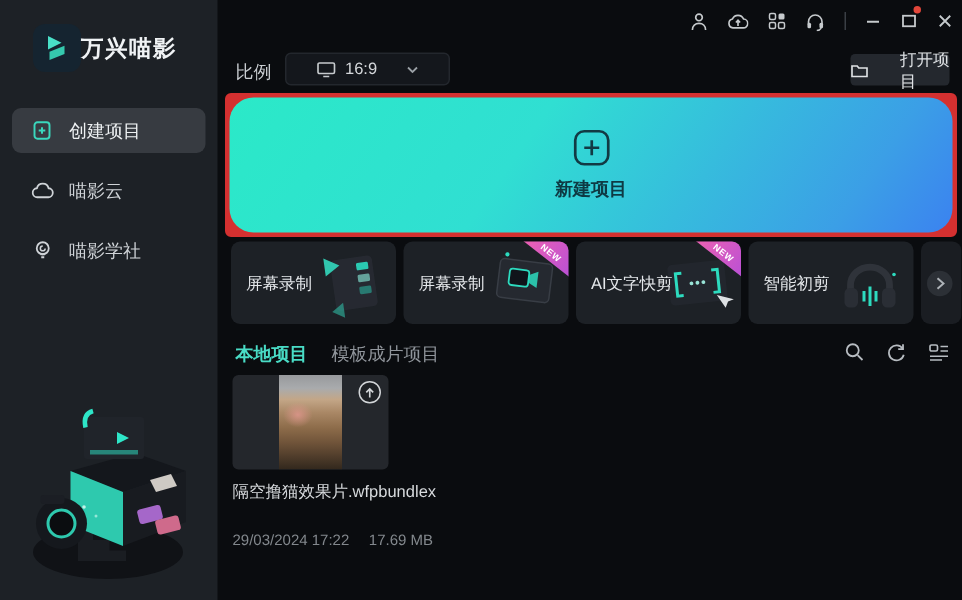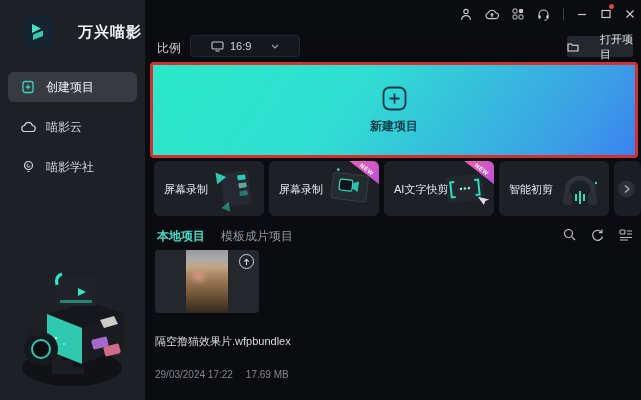--- a/index.html
+++ b/index.html
@@ -5,42 +5,42 @@
   html,body{margin:0;padding:0;}
   body{
     width:641px;height:400px;position:relative;overflow:hidden;
     background:#0a0c0f;
     font-family:"Liberation Sans","DejaVu Sans",sans-serif;
     color:#e6e9eb;-webkit-font-smoothing:antialiased;
   }
   svg{display:block;}
   
   .sidebar{position:absolute;left:0;top:0;width:145px;height:400px;background:#1d2126;}
-  .logo-row{position:absolute;left:22px;top:16px;display:flex;align-items:center;gap:24px;}
+  .logo-row{position:absolute;left:22px;top:16px;display:flex;align-items:center;gap:0;}
   .logo-box{width:32px;height:32px;border-radius:8px;background:#152430;display:flex;align-items:center;justify-content:center;}
   .app-title{font-size:15px;font-weight:bold;color:#f0f3f5;letter-spacing:1px;white-space:nowrap;}
   .menu{position:absolute;left:8px;top:72px;width:129px;display:flex;flex-direction:column;gap:10px;}
   .menu-item{height:30px;border-radius:6px;display:flex;align-items:center;gap:10px;padding:0 12px;color:#cfd3d7;font-size:12px;cursor:default;}
   .menu-item.active{background:#373b41;color:#eef1f3;}
   .menu-item .mi-icon{width:16px;display:flex;justify-content:center;}
   .sidebar-art{position:absolute;left:12px;top:252px;}
   
   .titlebar{position:absolute;left:460px;top:5px;width:175px;height:18px;display:flex;align-items:center;justify-content:flex-end;gap:13px;}
   .tb-icon{display:flex;align-items:center;justify-content:center;width:14px;height:14px;}
   .tb-divider{width:1px;height:12px;background:#3a3f45;}
   .win-max{position:relative;}
   .win-max .upd-dot{position:absolute;top:-3px;right:-3px;width:5px;height:5px;border-radius:50%;background:#e2463a;}
   
   .toolbar-label{position:absolute;left:157px;top:40px;font-size:12px;color:#c9cdd1;}
   .ratio-dropdown{position:absolute;left:190px;top:35px;width:110px;height:22px;background:#14171c;border:1px solid #23272d;border-radius:4px;display:flex;align-items:center;padding:0 20px;box-sizing:border-box;gap:6px;}
   .ratio-dropdown .val{font-size:11px;color:#d4d7da;flex:1;}
   .open-project-btn{position:absolute;left:567px;top:36px;width:66px;height:21px;background:#24282e;border-radius:3px;display:flex;align-items:center;justify-content:center;gap:21px;font-size:11px;color:#dfe2e5;}
   
   .banner-wrap{position:absolute;left:150px;top:62px;width:488px;height:96px;border:3px solid #d43030;border-radius:4px;box-sizing:border-box;background:#d43030;}
-  .banner{width:100%;height:100%;border-radius:0;background:linear-gradient(125deg,#2be9c8 0%,#30dfd2 40%,#3b9fe6 85%,#3b82f0 100%);display:flex;flex-direction:column;align-items:center;justify-content:center;gap:7px;}
+  .banner{width:100%;height:100%;border-radius:16px;background:linear-gradient(125deg,#2be9c8 0%,#30dfd2 40%,#3b9fe6 85%,#3b82f0 100%);display:flex;flex-direction:column;align-items:center;justify-content:center;gap:7px;}
   .banner .plus-label{font-size:12px;color:#0e3a44;font-weight:bold;}
   
   .cards{position:absolute;left:154px;top:161px;display:flex;gap:5px;}
   .card{position:relative;width:110px;height:55px;background:#1d2126;border-radius:6px;overflow:hidden;flex:none;}
   .card .card-label{position:absolute;left:10px;top:50%;transform:translateY(-50%);font-size:11px;color:#e4e7ea;z-index:2;white-space:nowrap;}
   .card .card-art{position:absolute;right:2px;top:50%;transform:translateY(-50%);opacity:.95;}
   .ribbon{position:absolute;top:-8px;right:-14px;width:44px;height:22px;background:linear-gradient(90deg,#f062b0,#b64fd8);transform:rotate(38deg);z-index:3;display:flex;align-items:flex-end;justify-content:center;font-size:6px;font-weight:bold;color:#fff;padding-bottom:1px;box-sizing:border-box;letter-spacing:.5px;}
   .card.partial{width:27px;background:#1a1d22;}
   .next-circle{position:absolute;left:4px;top:50%;transform:translateY(-50%);width:17px;height:17px;border-radius:50%;background:#2c3036;display:flex;align-items:center;justify-content:center;}
   
@@ -49,21 +49,21 @@
   .tab.active{color:#49dcc6;font-weight:bold;}
   .tab.inactive{color:#91969c;margin-left:16px;}
   .proj-tools{margin-left:auto;display:flex;align-items:center;gap:15px;}
   .project-item{position:absolute;left:155px;top:250px;width:108px;}
   .thumb{position:relative;width:104px;height:63px;background:#24272c;border-radius:4px;overflow:hidden;}
   .cat-photo{position:absolute;left:50%;transform:translateX(-50%);top:0;width:42px;height:100%;
     background:
       radial-gradient(14px 12px at 30% 42%, rgba(222,150,140,.85) 0%, rgba(222,150,140,0) 70%),
       linear-gradient(180deg,#97999c 0%,#a9abad 14%,#c3a687 26%,#a98765 40%,#8d6c4a 56%,#6f5339 72%,#4c3a29 88%,#32281d 100%);}
   .upload-badge{position:absolute;top:4px;right:5px;width:13px;height:13px;border-radius:50%;border:1px solid #d2d5d8;display:flex;align-items:center;justify-content:center;background:rgba(20,22,26,.35);}
-  .proj-name{margin-top:21px;font-size:11px;color:#d7dadd;white-space:nowrap;}
+  .proj-name{margin-top:7px;font-size:11px;color:#d7dadd;white-space:nowrap;}
   .proj-meta{margin-top:20px;font-size:10px;color:#83888d;display:flex;gap:13px;white-space:nowrap;}
 </style>
 </head>
 <body>
 
 <div class="sidebar">
   <div class="logo-row">
     <div class="logo-box">
       <svg width="20" height="20" viewBox="0 0 20 20">
         <path d="M4 2 L13 6.5 L4 11 Z" fill="#49e0c8"></path>

